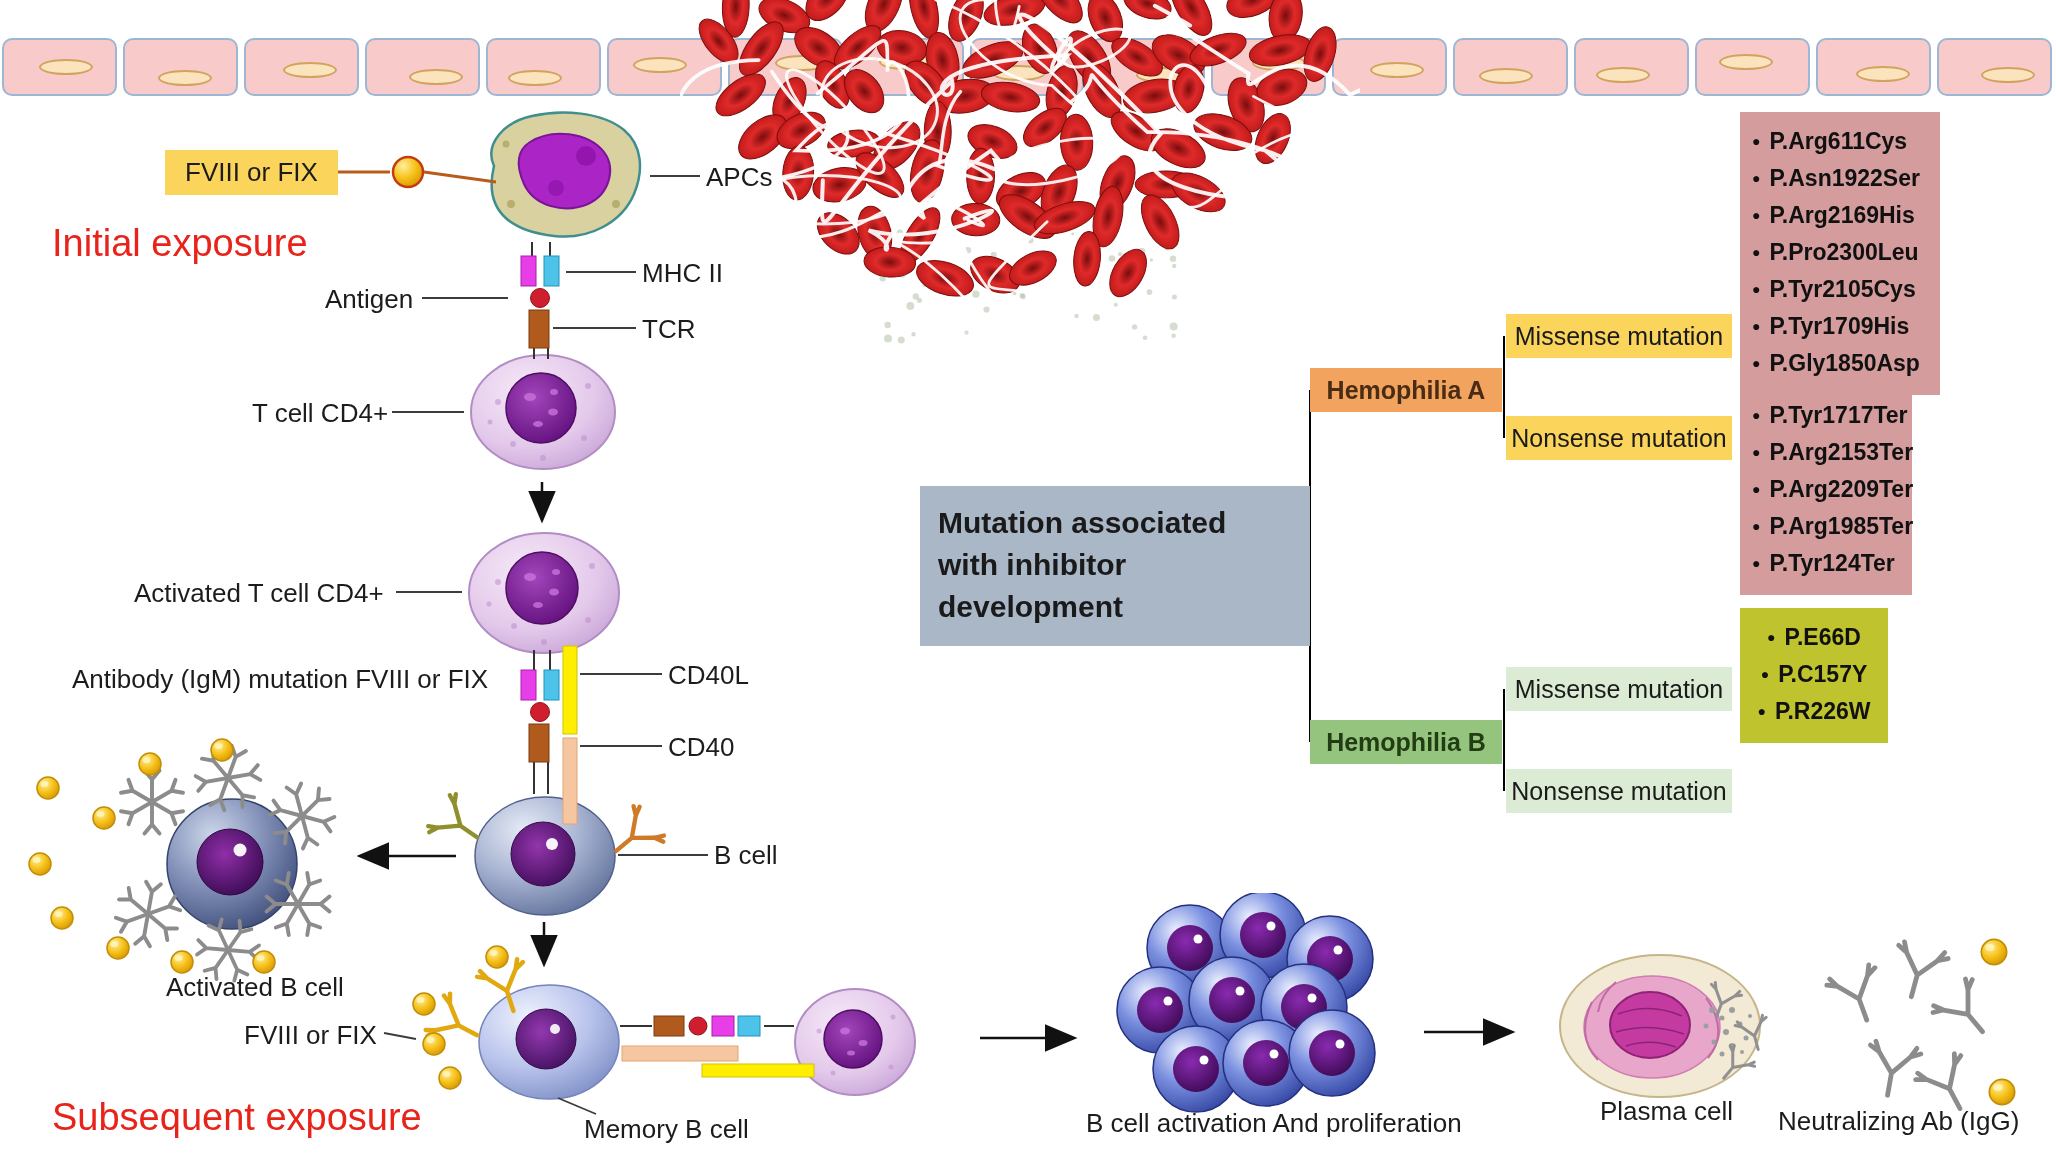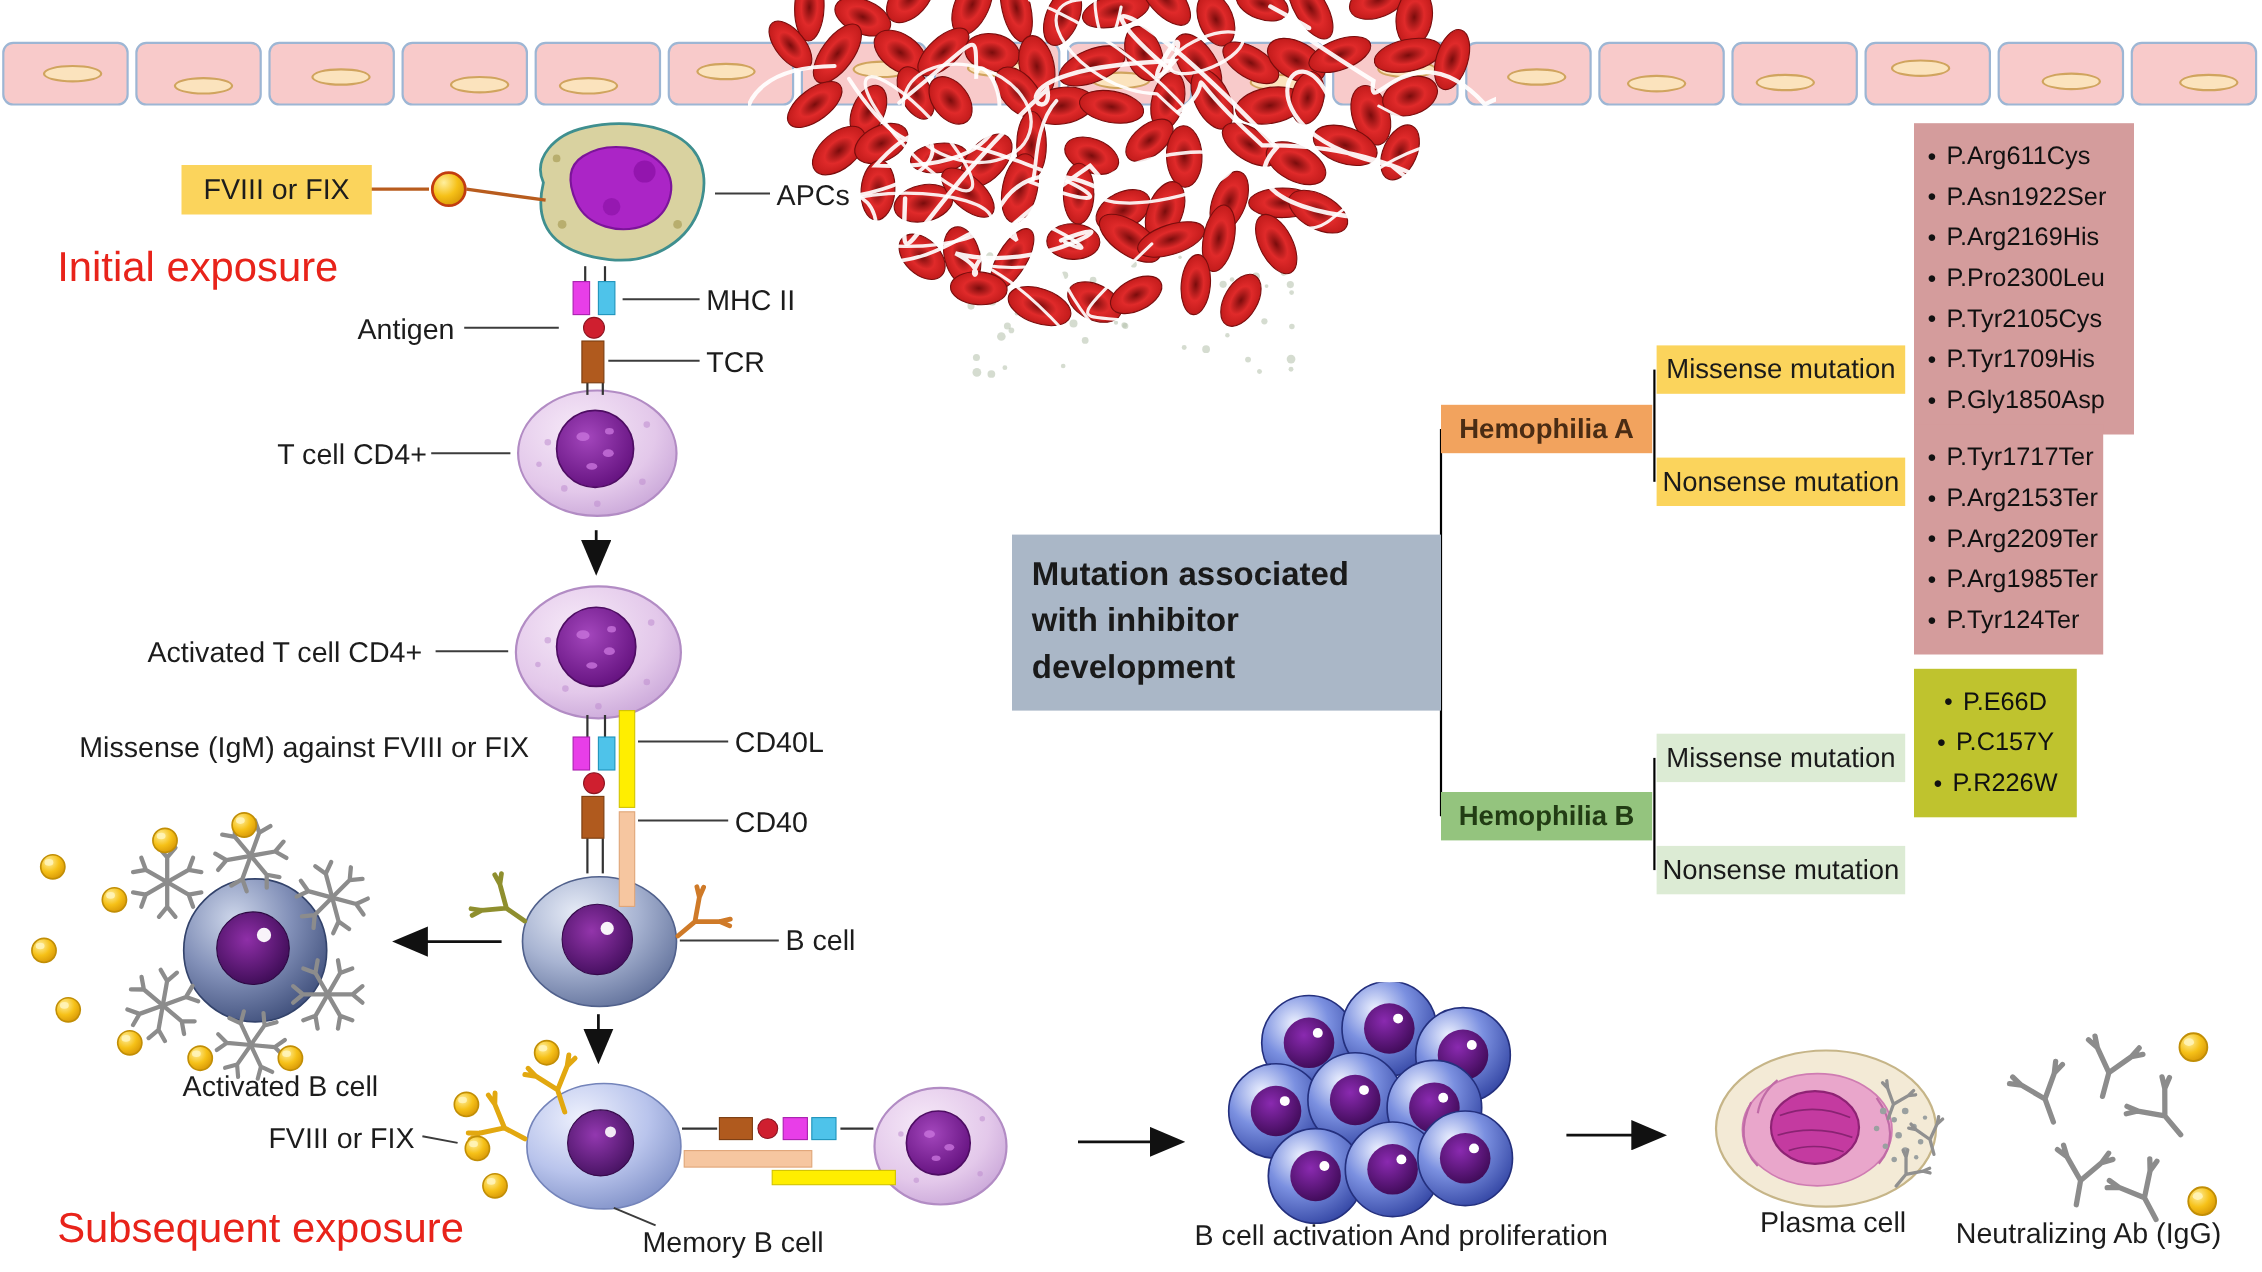--- a/index.html
+++ b/index.html
@@ -22,21 +22,21 @@
   .box { position:absolute; display:flex; align-items:center; justify-content:center;
          font-size:25px; color:#1a1a1a; z-index:6; }
   .box.root { background:var(--mut-root-bg,#aab7c7); font-weight:bold; font-size:30px;
               line-height:42px; padding:16px 18px; display:block; text-align:left; }
   .box.hemoA { background:var(--hemo-a-orange,#f2a35e); font-weight:bold; color:#4a2c14; }
   .box.hemoB { background:var(--hemo-b-green,#94c47e); font-weight:bold; color:#223c14; }
   .box.misA, .box.nonA { background:var(--missense-a-bg,#fbd45c); }
   .box.misB, .box.nonB { background:var(--missense-b-bg,#dcebd4); }
 
   .mutlist { position:absolute; padding:12px 12px; font-size:23px; line-height:34px;
-             color:#111; z-index:6; }
+             color:#111; z-index:6;font-weight:bold; }
   .mutlist.listA { background:var(--list-a-bg,#d49c9c); }
   .mutlist.listB { background:var(--list-b-bg,#bfc32e);text-align:center; }
   .mut-item::before { content:"●"; font-size:14px; margin-right:9px; position:relative; top:-3px; }
 
   svg.cell { position:absolute; z-index:4; }
   #overlay { position:absolute; left:0; top:0; z-index:5; pointer-events:none; }
   #clotSvg { position:absolute; left:680px; top:0; z-index:2; }
 </style>
 </head>
 <body>
@@ -608,21 +608,21 @@
   <div class="lbl" style="left:165px; top:150px">
     <span class="tag-yellow">FVIII or FIX</span>
   </div>
   <div class="lbl red" style="left:52px; top:222px">Initial exposure</div>
   <div class="lbl" style="left:325px; top:284px">Antigen</div>
   <div class="lbl" style="left:706px; top:162px">APCs</div>
   <div class="lbl" style="left:642px; top:258px">MHC II</div>
   <div class="lbl" style="left:642px; top:314px">TCR</div>
   <div class="lbl" style="left:252px; top:398px">T cell CD4+</div>
   <div class="lbl" style="left:134px; top:578px">Activated T cell CD4+</div>
-  <div class="lbl" style="left:72px; top:664px">Missense (IgM) against FVIII or FIX</div>
+  <div class="lbl" style="left:72px; top:664px">Antibody (IgM) mutation FVIII or FIX</div>
   <div class="lbl" style="left:668px; top:660px">CD40L</div>
   <div class="lbl" style="left:668px; top:732px">CD40</div>
   <div class="lbl" style="left:714px; top:840px">B cell</div>
   <div class="lbl" style="left:166px; top:972px">Activated B cell</div>
   <div class="lbl" style="left:244px; top:1020px">FVIII or FIX</div>
   <div class="lbl red" style="left:52px; top:1096px">Subsequent exposure</div>
   <div class="lbl" style="left:584px; top:1114px">Memory B cell</div>
   <div class="lbl" style="left:1086px; top:1108px">B cell activation And proliferation</div>
   <div class="lbl" style="left:1600px; top:1096px">Plasma cell</div>
   <div class="lbl" style="left:1778px; top:1106px">Neutralizing Ab (IgG)</div>

